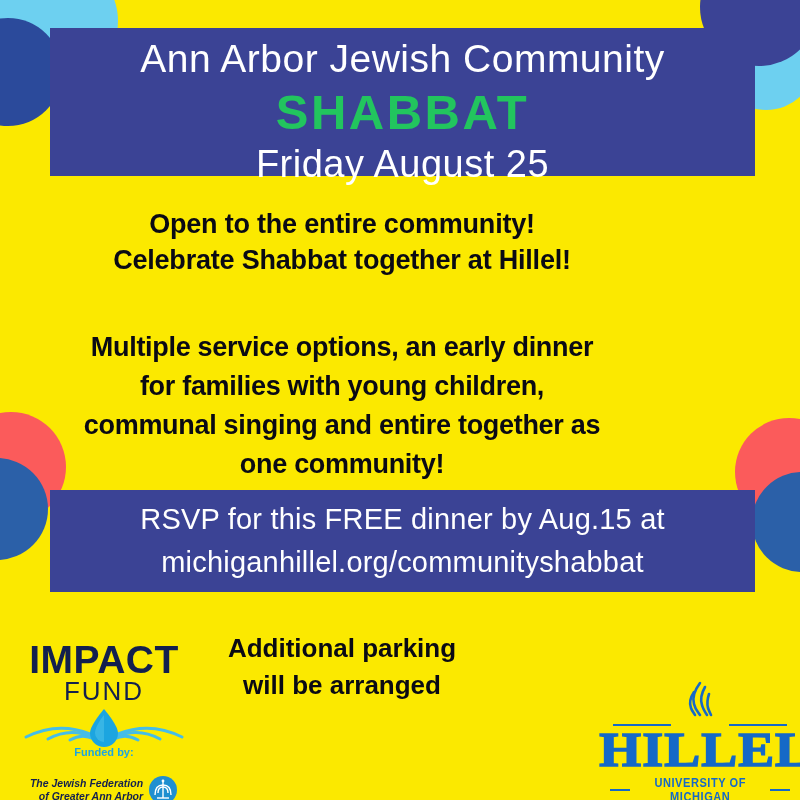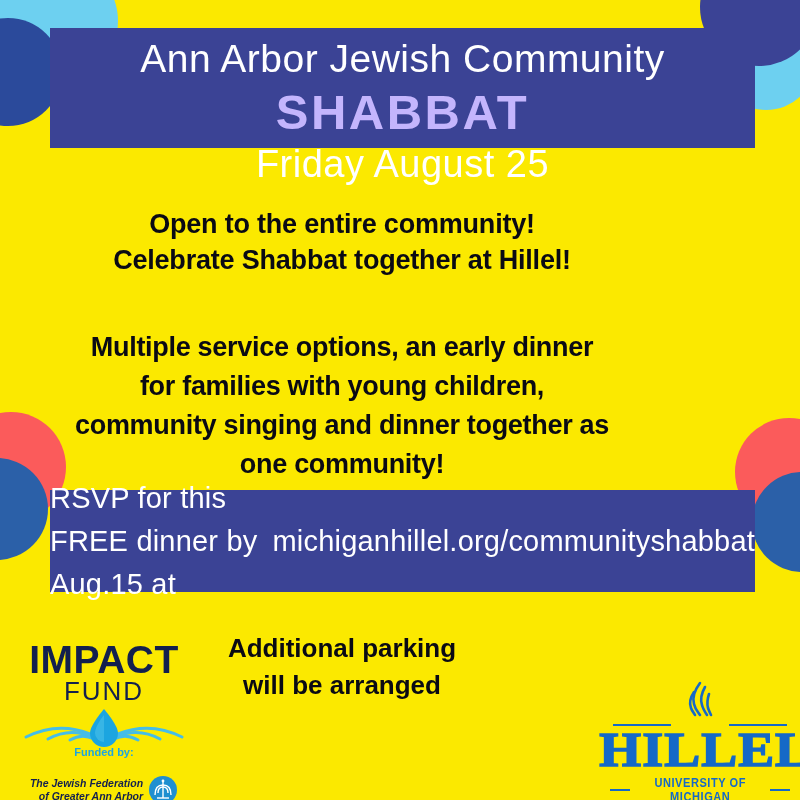--- a/index.html
+++ b/index.html
@@ -42,34 +42,34 @@
   
   .banner {
     position: absolute;
     left: 50px;
     width: 705px;
     background: #3b4395;
     z-index: 3;
   }
   #header-banner {
     top: 28px;
-    height: 120px;
+    height: 148px;
     padding-top: 6px;
     text-align: center;
   }
   .hdr-line1 {
     color: #ffffff;
     font-size: 39px;
     line-height: 50px;
     letter-spacing: 0.5px;
     font-weight: 400;
     white-space: nowrap;
   }
   .hdr-line2 {
-    color: #c4b5fd;
+    color: #22c55e;
     font-size: 49px;
     line-height: 56px;
     font-weight: 700;
     letter-spacing: 2.5px;
   }
   .hdr-line3 {
     color: #ffffff;
     font-size: 38px;
     line-height: 48px;
     font-weight: 400;
@@ -104,21 +104,21 @@
     line-height: 37px;
     letter-spacing: 0px;
   }
   .body-block div { width: 100%; }
 
   
   #rsvp-banner {
     top: 490px;
     height: 102px;
     display: flex;
-    flex-direction: row;
+    flex-direction: column;
     align-items: center;
     justify-content: center;
   }
   .rsvp-line {
     color: #ffffff;
     font-size: 29px;
     line-height: 43px;
     font-weight: 400;
     letter-spacing: 0.2px;
   }
@@ -244,21 +244,21 @@
   </div>
 
   <div class="body-block" id="intro-block">
     <div>Open to the entire community!</div>
     <div>Celebrate Shabbat together at Hillel!</div>
   </div>
 
   <div class="body-block" id="details-block">
     <div>Multiple service options, an early dinner</div>
     <div>for families with young children,</div>
-    <div>community singing and dinner together as</div>
+    <div>communal singing and entire together as</div>
     <div>one community!</div>
   </div>
 
   <div class="banner" id="rsvp-banner">
     <div class="rsvp-line">RSVP for this FREE dinner by Aug.15 at</div>
     <div class="rsvp-line">michiganhillel.org/communityshabbat</div>
   </div>
 
   <div class="body-block" id="parking-block">
     <div>Additional parking</div>

